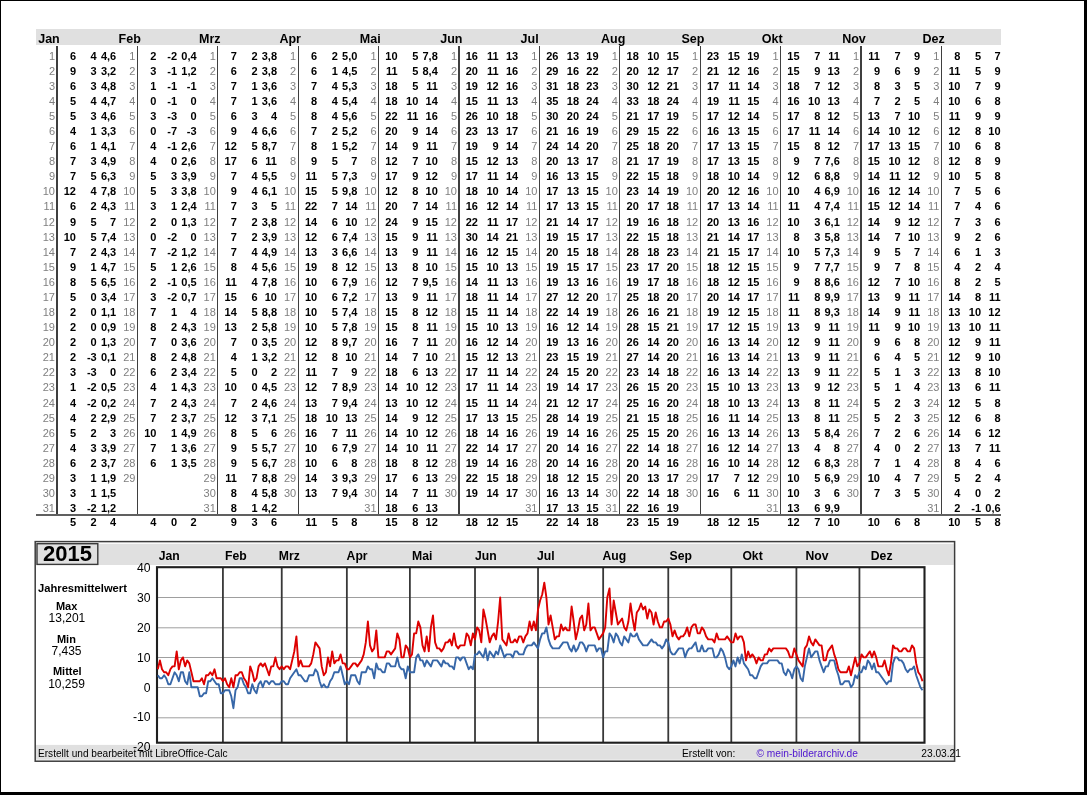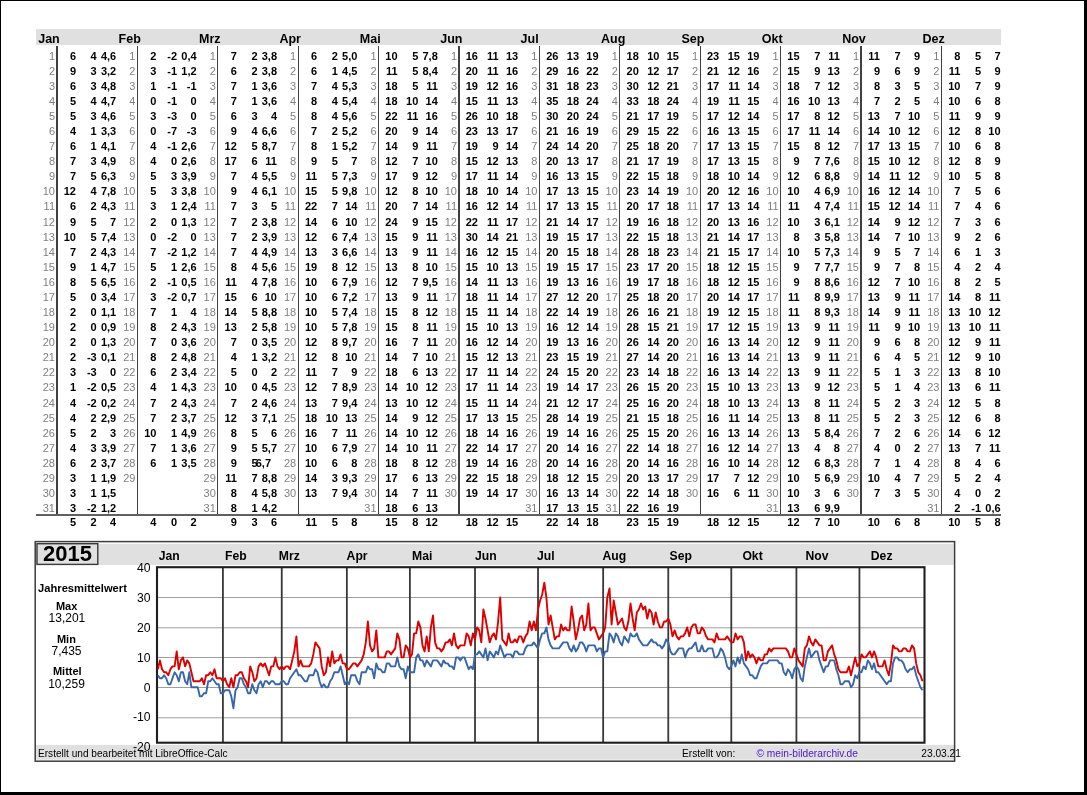--- a/index.html
+++ b/index.html
@@ -377,21 +377,21 @@
 <div class="cell" style="left:212.8px;top:427.6px">8</div>
 <div class="cell" style="left:233.5px;top:427.6px">5</div>
 <div class="cell" style="left:253.0px;top:427.6px">6</div>
 <div class="dn" style="left:191.8px;top:442.7px">27</div>
 <div class="cell" style="left:212.8px;top:442.7px">9</div>
 <div class="cell" style="left:233.5px;top:442.7px">5</div>
 <div class="cell" style="left:253.0px;top:442.7px">5,7</div>
 <div class="dn" style="left:191.8px;top:457.8px">28</div>
 <div class="cell" style="left:212.8px;top:457.8px">9</div>
 <div class="cell" style="left:233.5px;top:457.8px">5</div>
-<div class="cell" style="left:247px;top:457.8px">6,7</div>
+<div class="cell" style="left:253.0px;top:457.8px">6,7</div>
 <div class="dn" style="left:191.8px;top:472.9px">29</div>
 <div class="cell" style="left:212.8px;top:472.9px">11</div>
 <div class="cell" style="left:233.5px;top:472.9px">7</div>
 <div class="cell" style="left:253.0px;top:472.9px">8,8</div>
 <div class="dn" style="left:191.8px;top:488.0px">30</div>
 <div class="cell" style="left:212.8px;top:488.0px">8</div>
 <div class="cell" style="left:233.5px;top:488.0px">4</div>
 <div class="cell" style="left:253.0px;top:488.0px">5,8</div>
 <div class="dn" style="left:191.8px;top:503.0px">31</div>
 <div class="cell" style="left:212.8px;top:503.0px">8</div>

